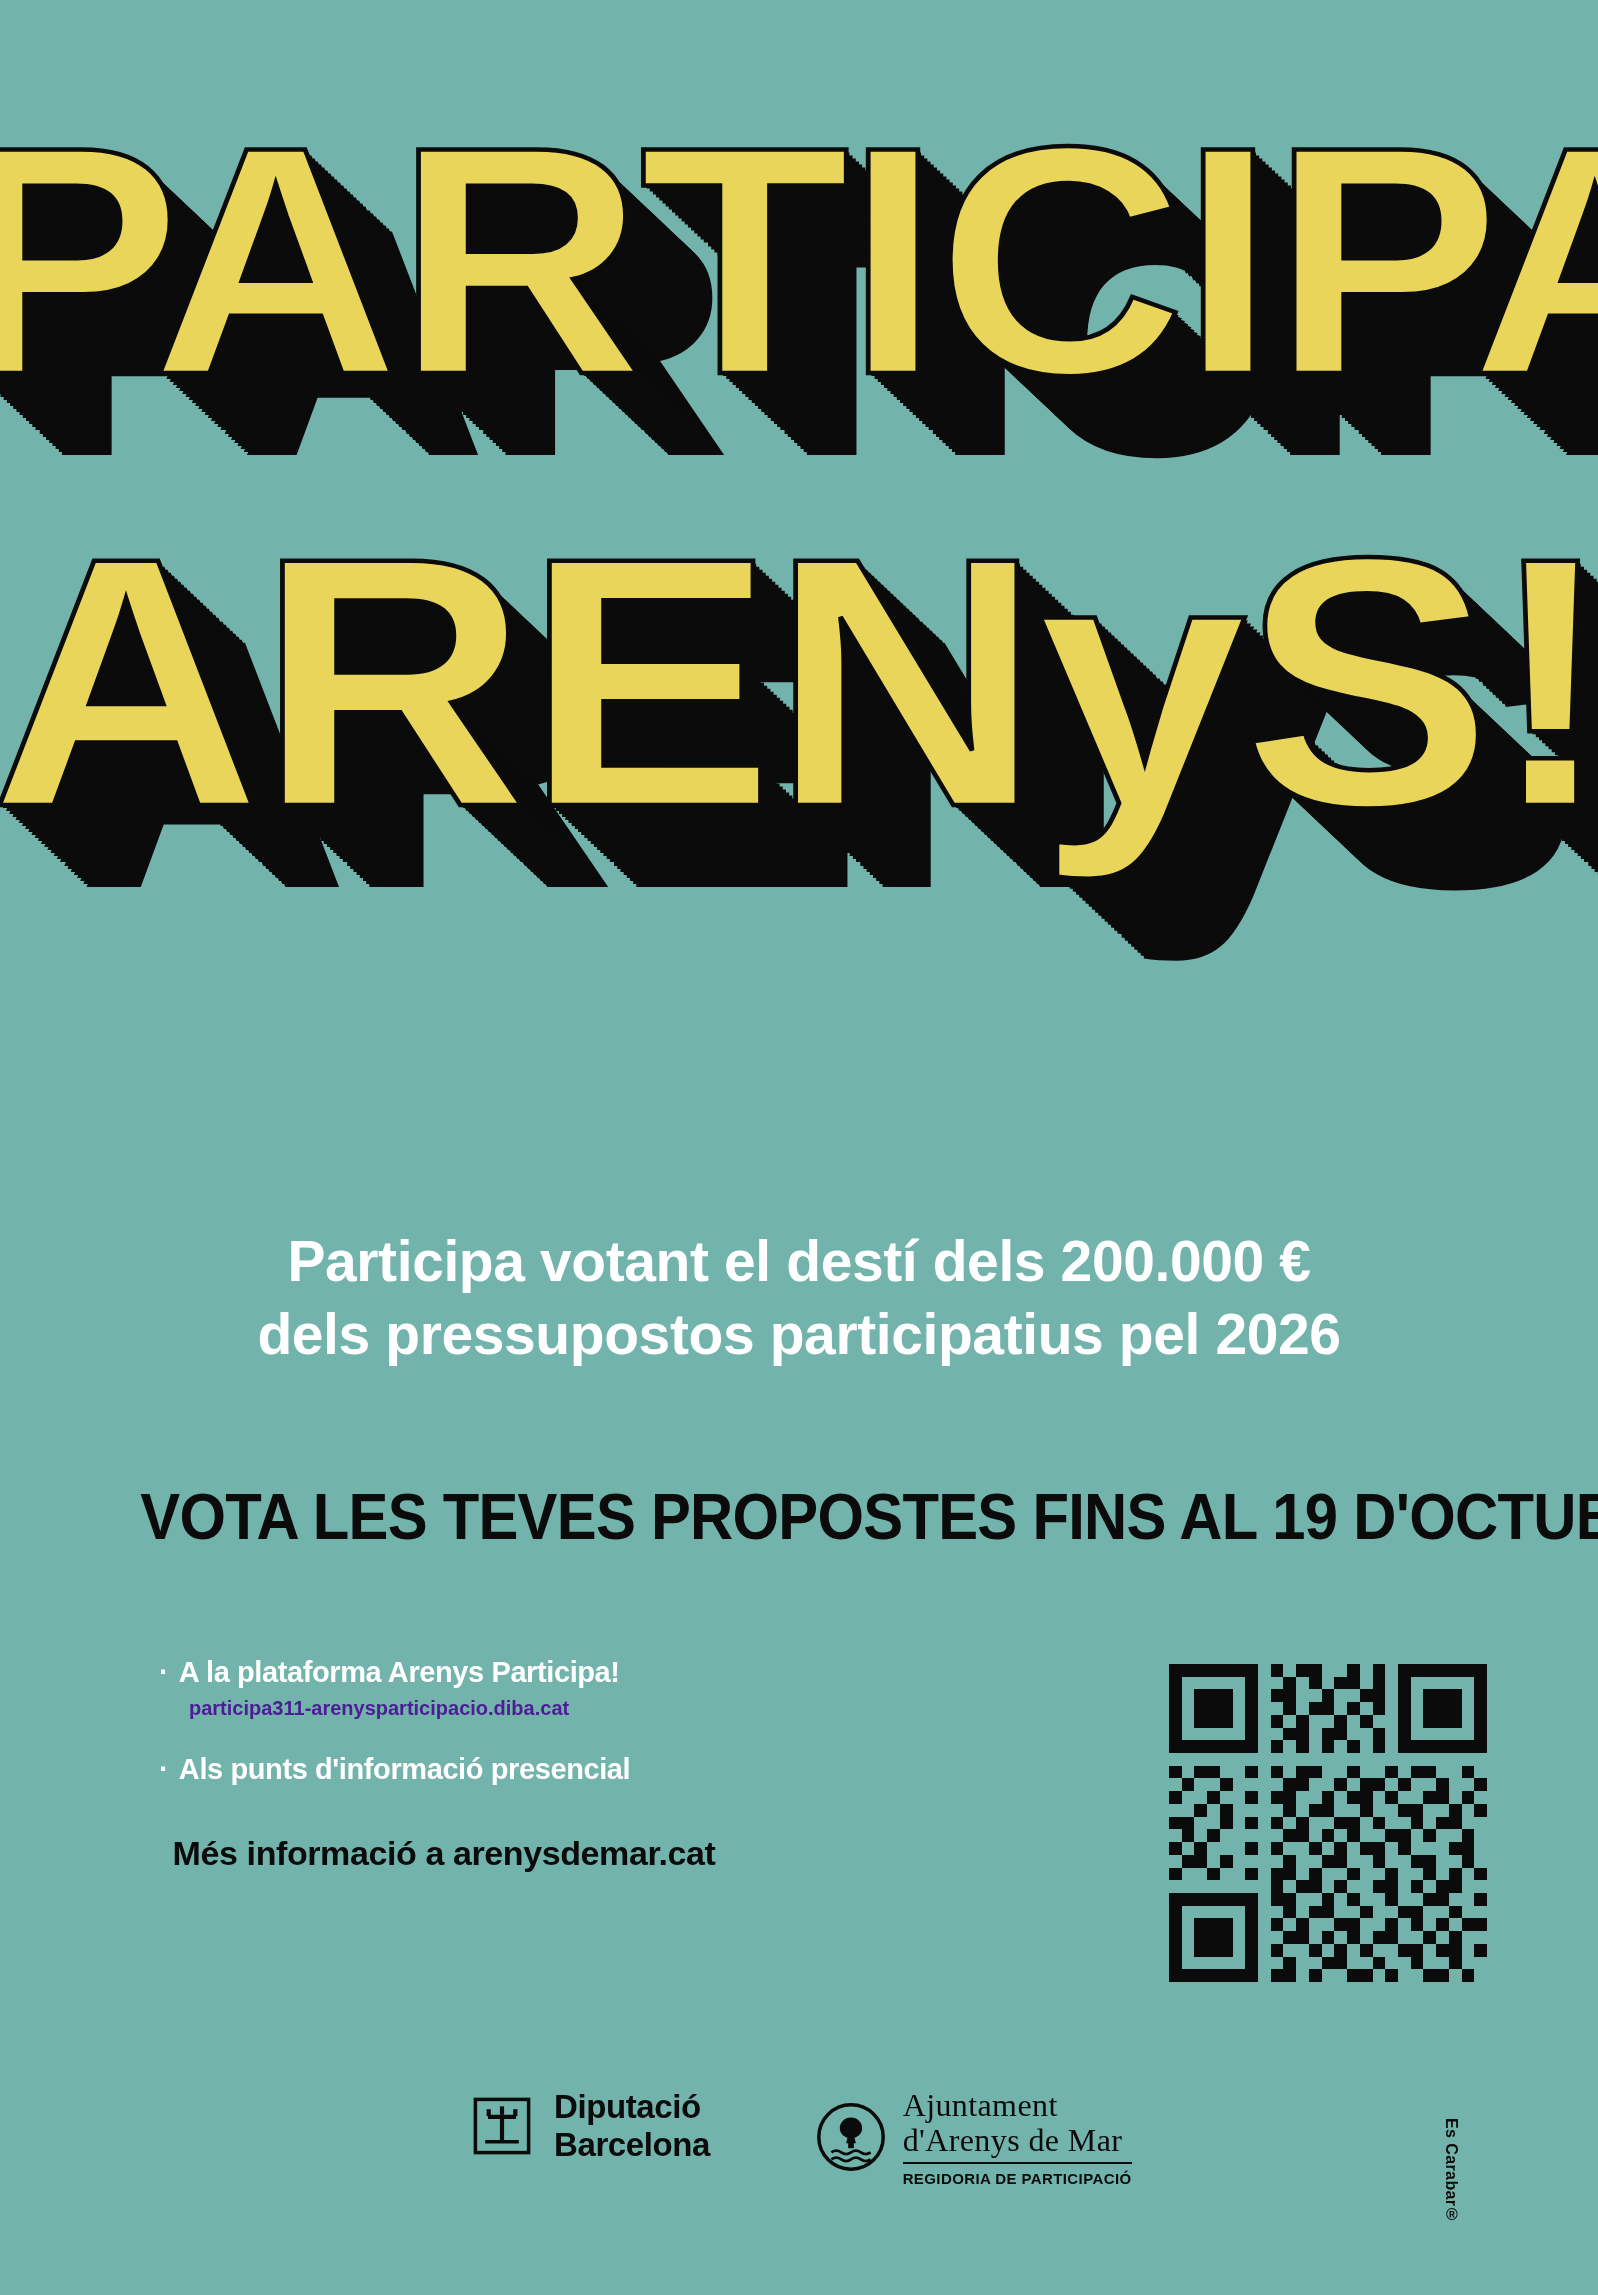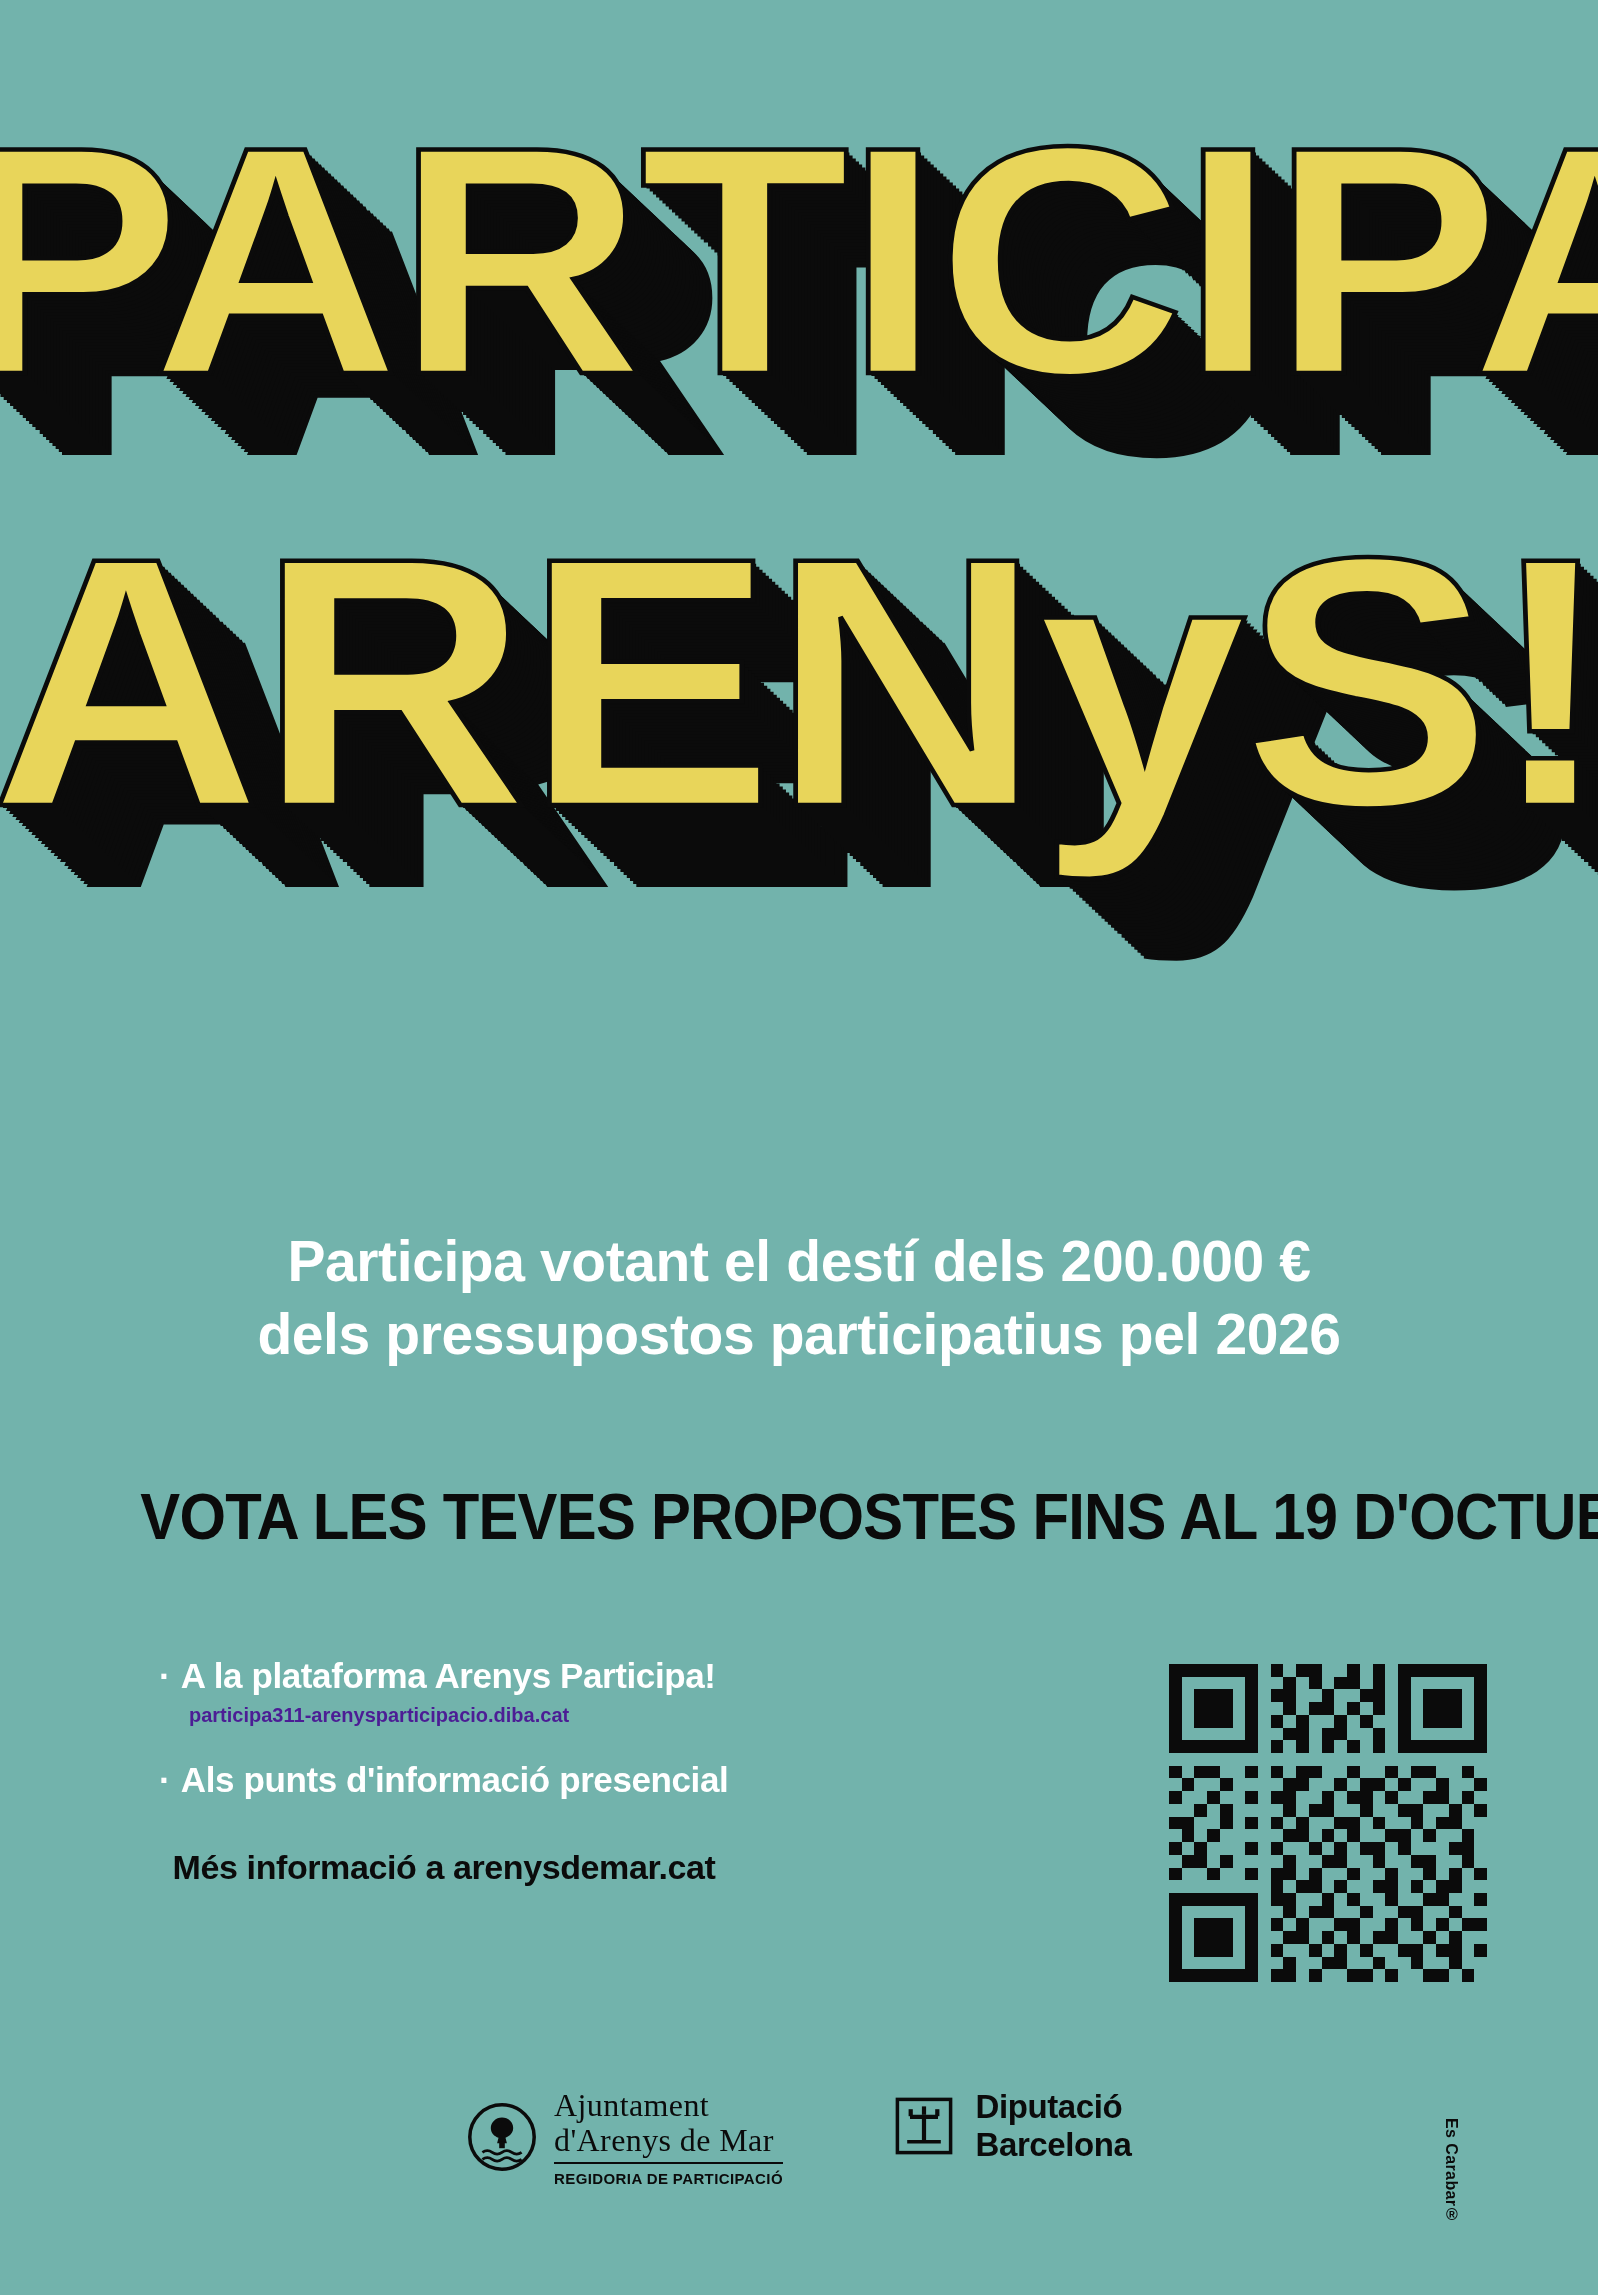--- a/index.html
+++ b/index.html
@@ -110,21 +110,21 @@
   
   .info-block {
     position: absolute;
     left: 159px;
     top: 1656px;
     width: 908px;
   }
 
   .bullet {
     color: #ffffff;
-    font-size: 35px;
+    font-size: 29px;
     font-weight: bold;
     letter-spacing: -0.4px;
     margin-bottom: 4.5px;
   }
 
   .bullet-dot {
     display: inline-block;
     margin-right: 10.6px;
   }
 
@@ -442,47 +442,47 @@
         <rect x="20" y="24" width="2" height="1"></rect>
           <rect x="23" y="24" width="1" height="1"></rect>
       </g>
     </svg>
   </div>
 
   <div class="footer">
 
     <div class="logo-group">
       <svg class="logo-mark" viewBox="0 0 100 100">
+        <rect x="12" y="12" width="76" height="76" fill="none" stroke="#0b0b0b" stroke-width="5"></rect>
+        <path d="M30 34 h40 v6 h-17 v30 h-6 v-30 h-17 z" fill="#0b0b0b"></path>
+        <rect x="28" y="26" width="6" height="10" fill="#0b0b0b"></rect>
+        <rect x="47" y="22" width="6" height="12" fill="#0b0b0b"></rect>
+        <rect x="66" y="26" width="6" height="10" fill="#0b0b0b"></rect>
+        <rect x="26" y="70" width="48" height="5" fill="#0b0b0b"></rect>
+      </svg>
+      <div class="logo-text-2">
+        <div>Diputació</div>
+        <div>Barcelona</div>
+      </div>
+    </div>
+
+    <div class="logo-group">
+      <svg class="logo-mark" viewBox="0 0 100 100">
         <circle cx="50" cy="50" r="46" fill="none" stroke="#0b0b0b" stroke-width="5"></circle>
         <path d="M50 22 c-9 0-16 7-16 15 0 7 5 12 11 14 l-2 8 h14 l-2-8 c6-2 11-7 11-14 0-8-7-15-16-15z" fill="#0b0b0b"></path>
         <rect x="46" y="56" width="8" height="10" fill="#0b0b0b"></rect>
         <path d="M22 72 q7-5 14 0 q7 5 14 0 q7-5 14 0 q7 5 14 0" fill="none" stroke="#0b0b0b" stroke-width="4"></path>
         <path d="M22 82 q7-5 14 0 q7 5 14 0 q7-5 14 0 q7 5 14 0" fill="none" stroke="#0b0b0b" stroke-width="4"></path>
       </svg>
       <div>
         <div class="logo-text-1-line1">Ajuntament</div>
         <div class="logo-text-1-line2">d'Arenys de Mar</div>
         <div class="logo-rule"></div>
         <div class="logo-text-1-line3">REGIDORIA DE PARTICIPACIÓ</div>
       </div>
     </div>
 
-    <div class="logo-group">
-      <svg class="logo-mark" viewBox="0 0 100 100">
-        <rect x="12" y="12" width="76" height="76" fill="none" stroke="#0b0b0b" stroke-width="5"></rect>
-        <path d="M30 34 h40 v6 h-17 v30 h-6 v-30 h-17 z" fill="#0b0b0b"></path>
-        <rect x="28" y="26" width="6" height="10" fill="#0b0b0b"></rect>
-        <rect x="47" y="22" width="6" height="12" fill="#0b0b0b"></rect>
-        <rect x="66" y="26" width="6" height="10" fill="#0b0b0b"></rect>
-        <rect x="26" y="70" width="48" height="5" fill="#0b0b0b"></rect>
-      </svg>
-      <div class="logo-text-2">
-        <div>Diputació</div>
-        <div>Barcelona</div>
-      </div>
-    </div>
-
   </div>
 
   <div class="credit">Es Carabar®</div>
 
 </div>
 
 
 </body></html>

